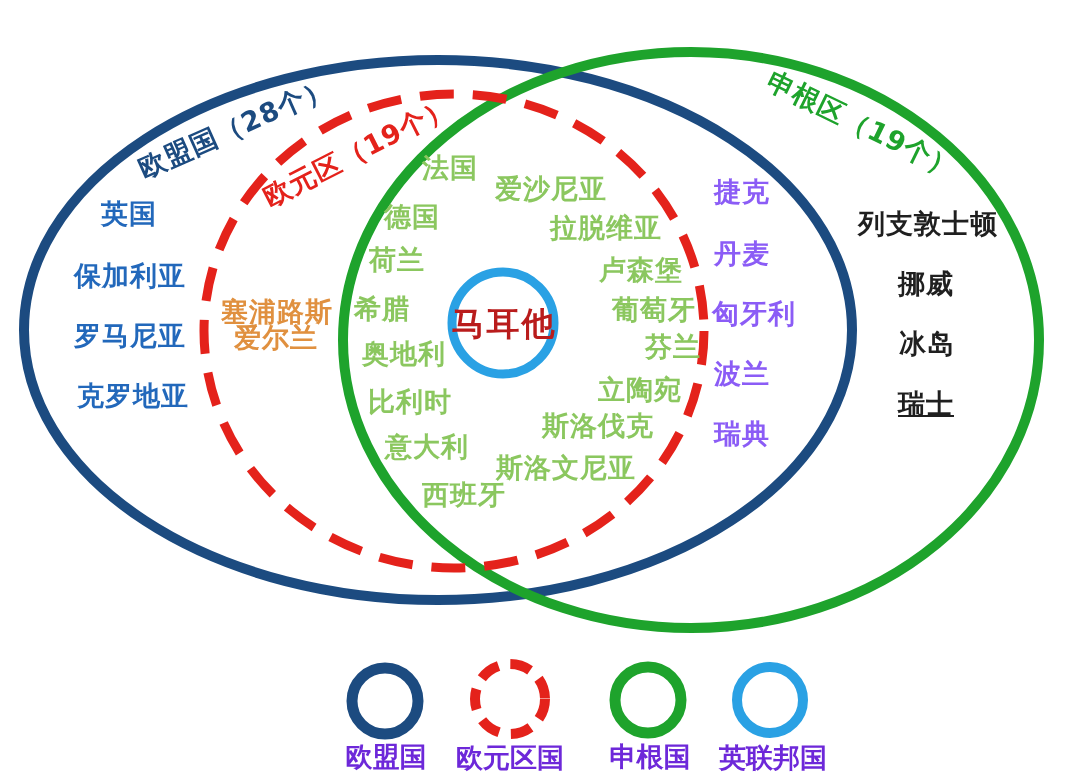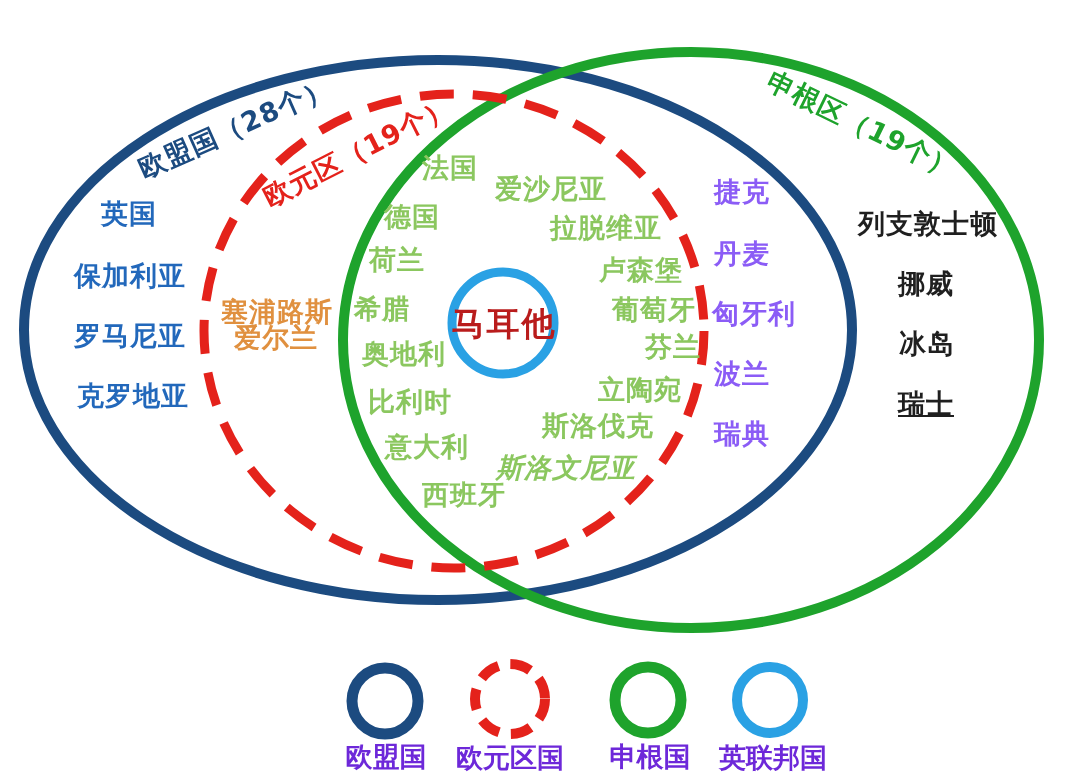--- a/index.html
+++ b/index.html
@@ -69,21 +69,21 @@
     <span class="lbl country" style="left:410px; top:402px;">比利时</span>
     <span class="lbl country" style="left:427px; top:447px;text-align:center;">意大利</span>
     <span class="lbl country" style="left:464px; top:495px;">西班牙</span>
     <span class="lbl country" style="left:551px; top:189px;">爱沙尼亚</span>
     <span class="lbl country" style="left:606px; top:228px;">拉脱维亚</span>
     <span class="lbl country" style="left:641px; top:270px;text-align:center;">卢森堡</span>
     <span class="lbl country" style="left:654px; top:310px;">葡萄牙</span>
     <span class="lbl country" style="left:673px; top:347px;">芬兰</span>
     <span class="lbl country" style="left:640px; top:390px;">立陶宛</span>
     <span class="lbl country" style="left:598px; top:426px;">斯洛伐克</span>
-    <span class="lbl country" style="left:566px; top:468px;font-style:italic;">斯洛文尼亚</span>
+    <span class="lbl country" style="left:566px; top:468px;">斯洛文尼亚</span>
   </div>
 
   <div class="group" style="color: #8b5cf6;">
     <span class="lbl country" style="left:742px; top:192px;">捷克</span>
     <span class="lbl country" style="left:742px; top:254px;">丹麦</span>
     <span class="lbl country" style="left:754px; top:314px;">匈牙利</span>
     <span class="lbl country" style="left:742px; top:374px;">波兰</span>
     <span class="lbl country" style="left:742px; top:434px;">瑞典</span>
   </div>
 

